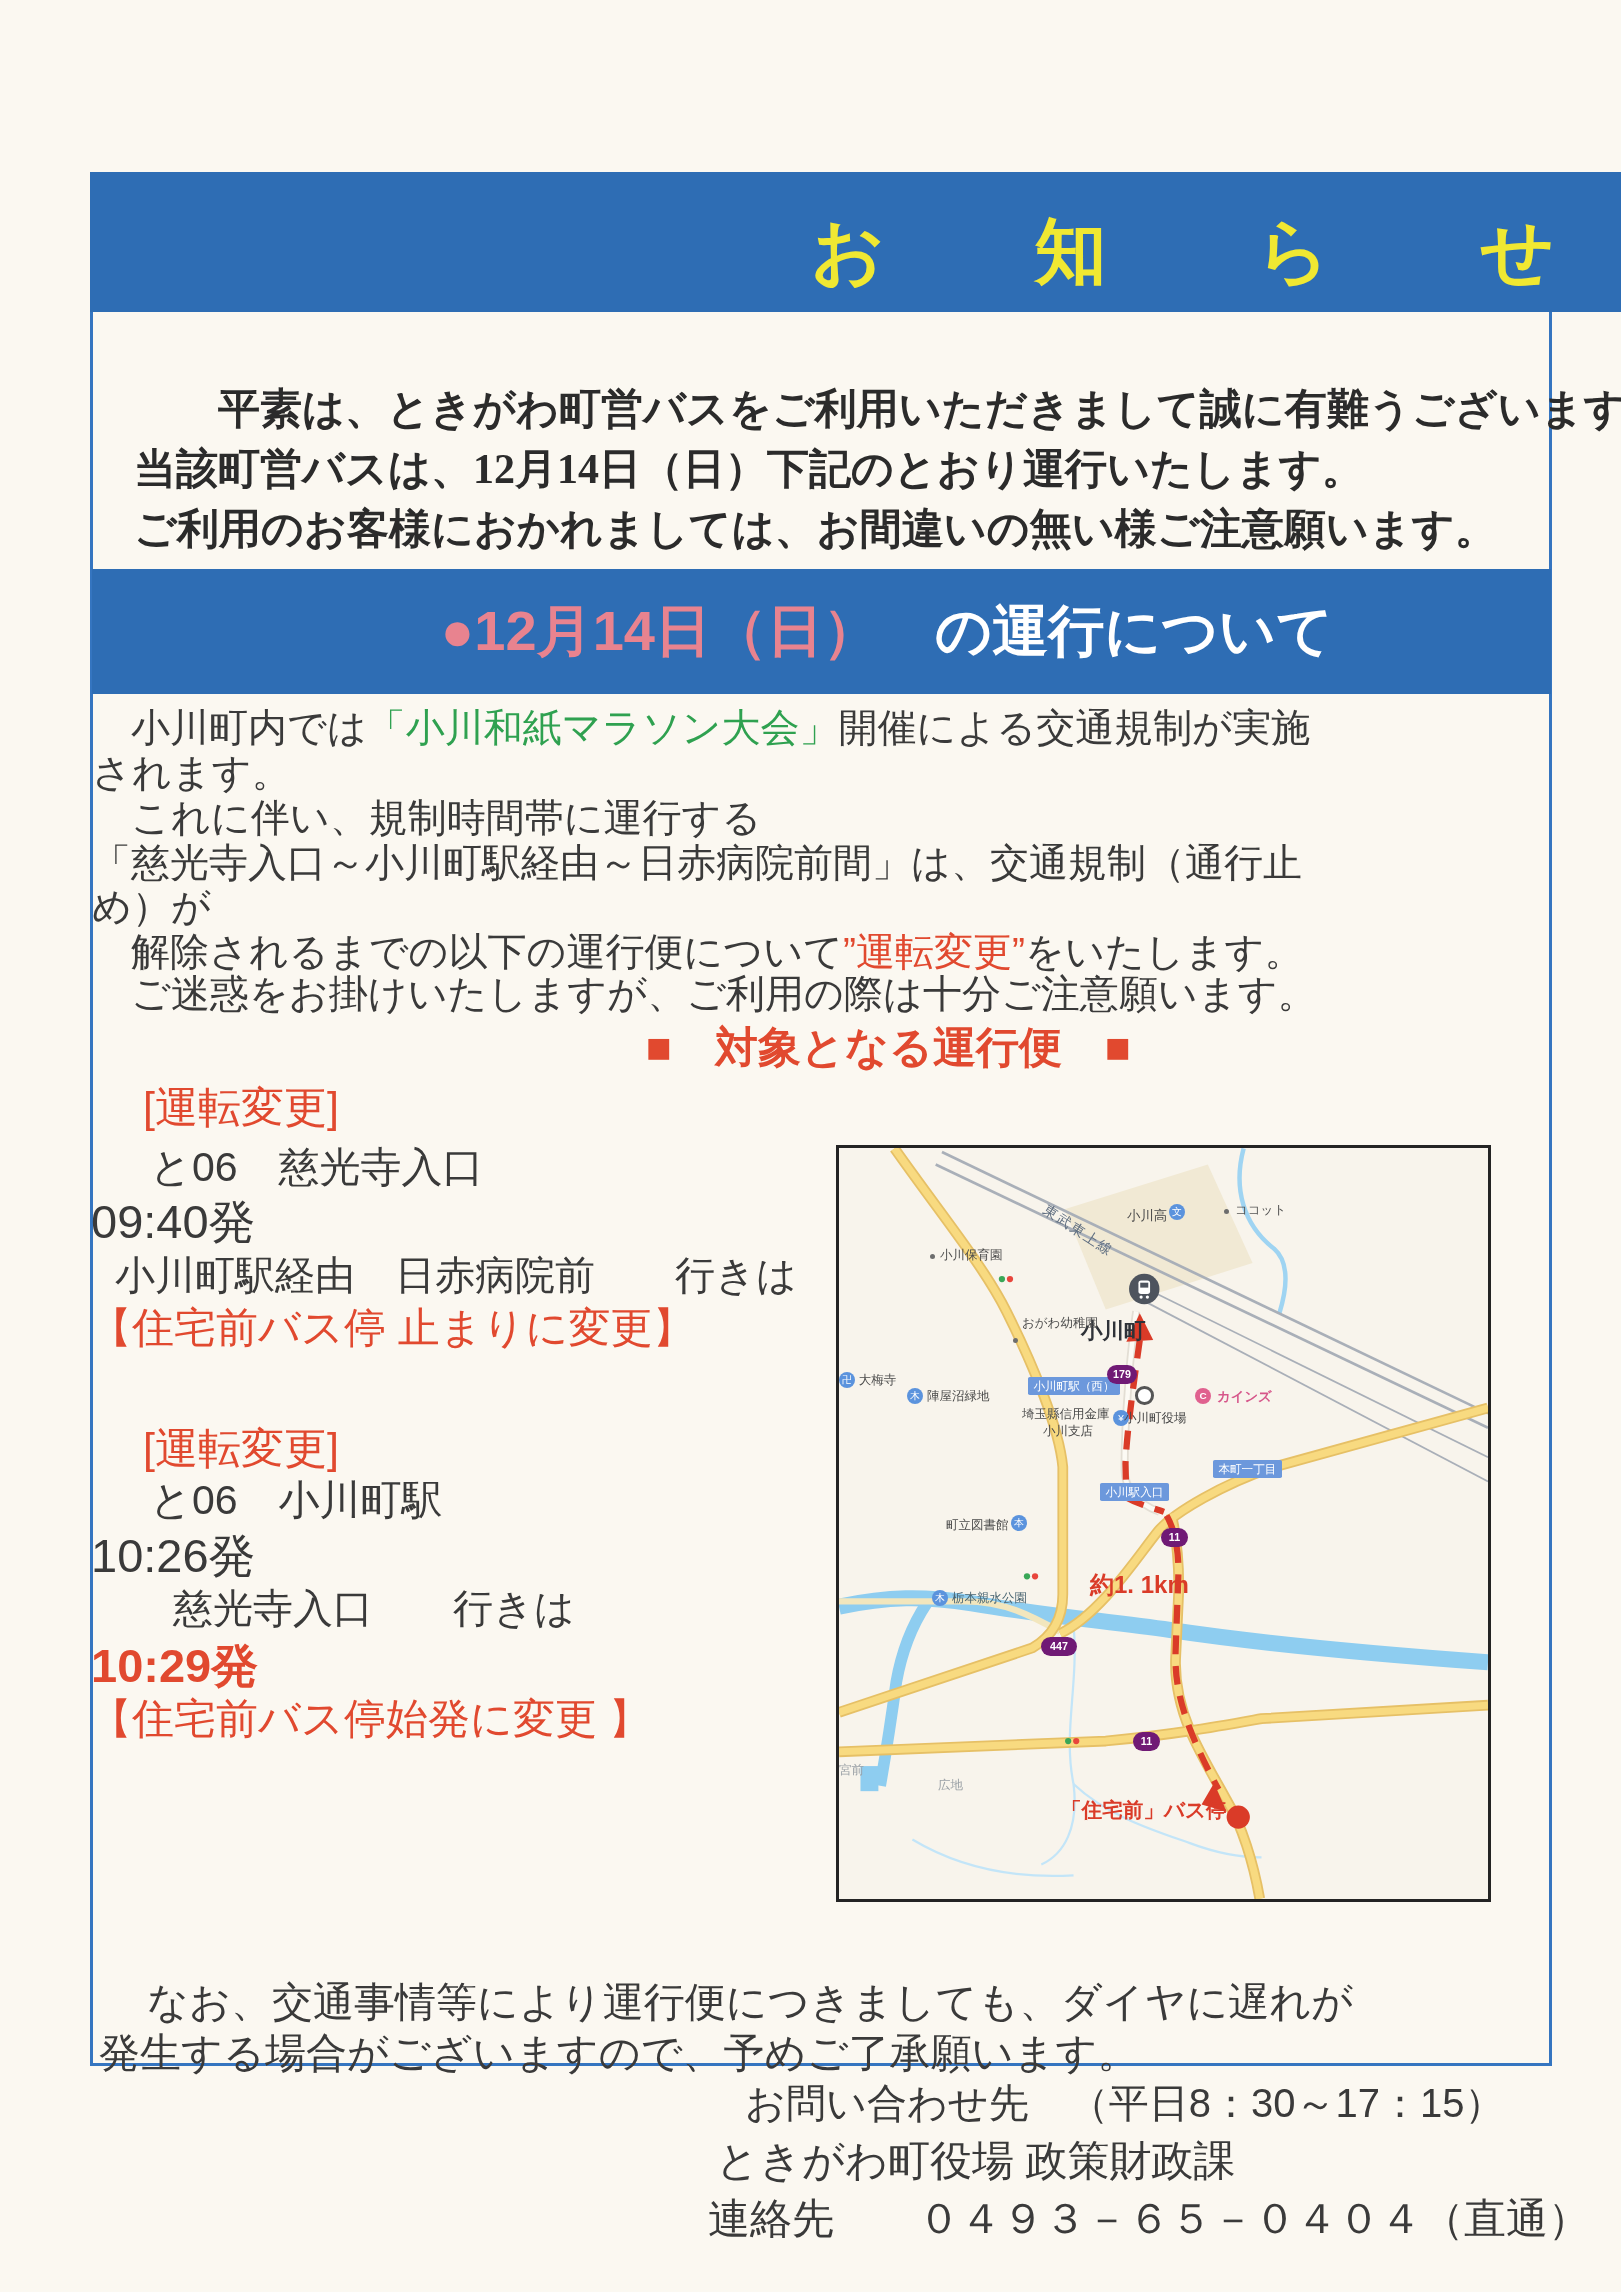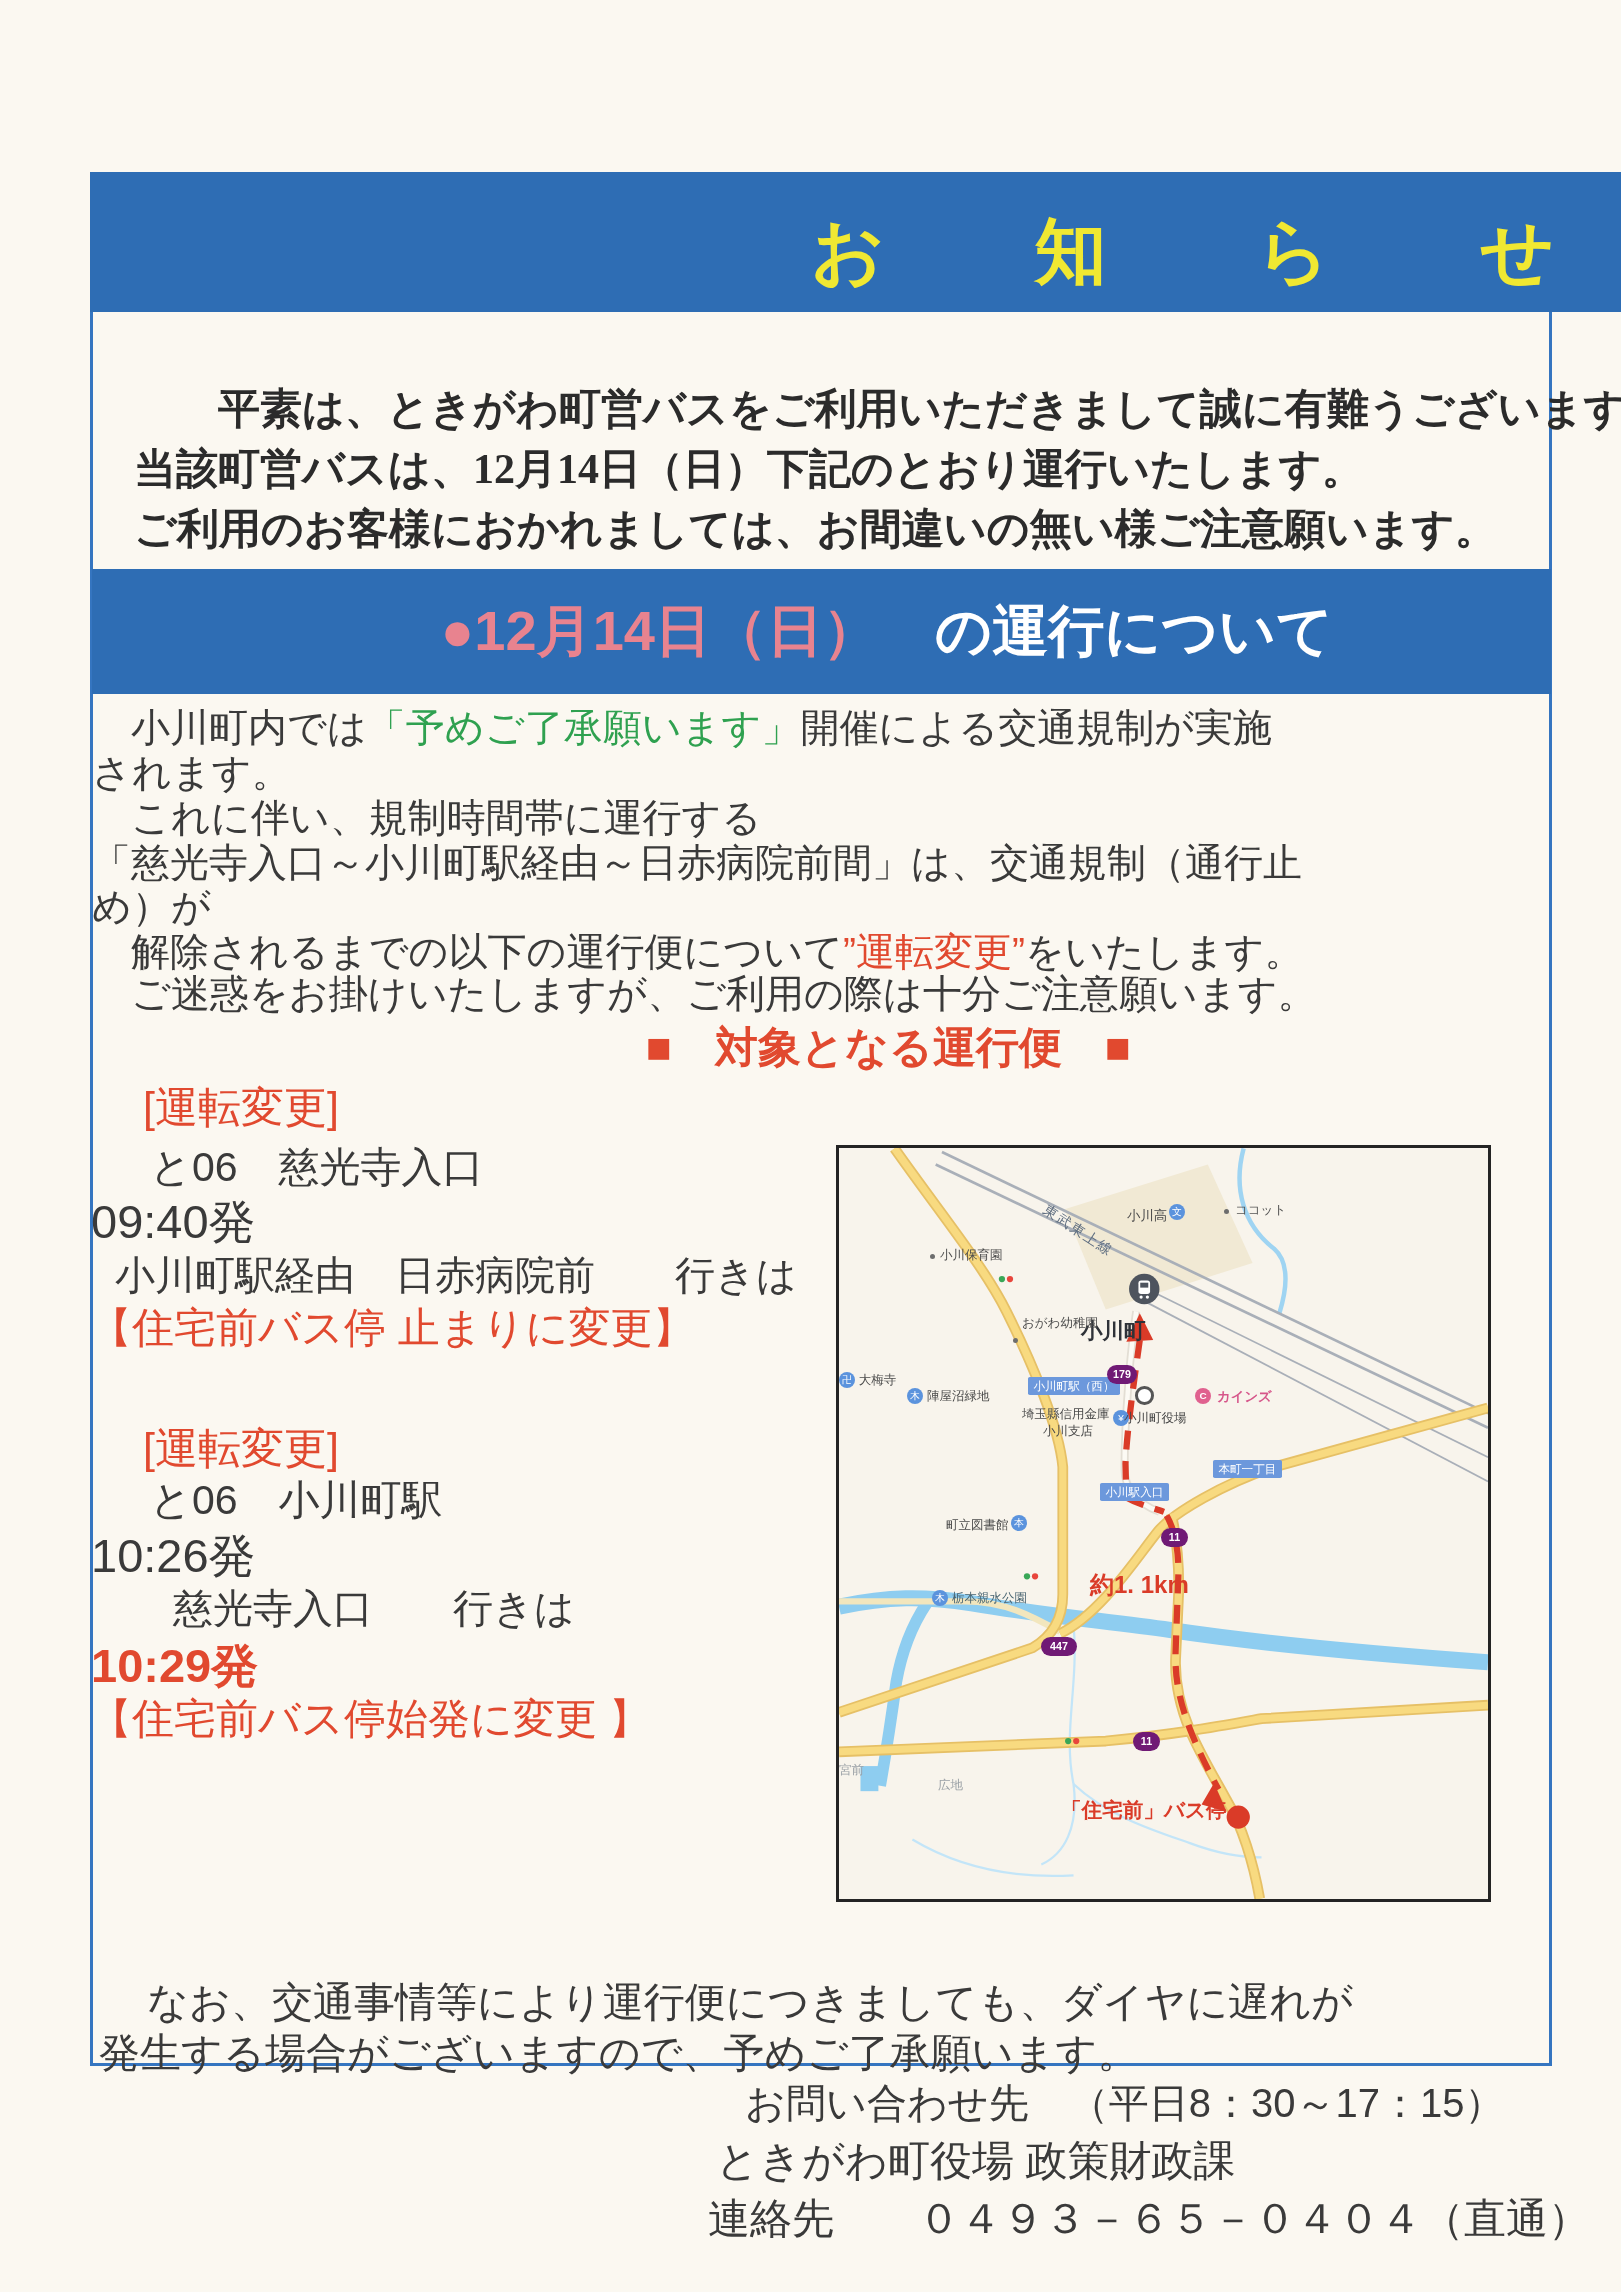--- a/index.html
+++ b/index.html
@@ -51,21 +51,21 @@
 
   <div class="t serif" style="left:134px;top:381px;font-size:42px;">　　平素は、ときがわ町営バスをご利用いただきまして誠に有難うございます。</div>
   <div class="t serif" style="left:134px;top:441px;font-size:42px;">当該町営バスは、12月14日（日）下記のとおり運行いたします。</div>
   <div class="t serif" style="left:134px;top:501px;font-size:42px;">ご利用のお客様におかれましては、お間違いの無い様ご注意願います。</div>
 
   <div class="section-banner">
     <span class="pink">●12月14日（日）</span>
       <span class="white">　の運行について</span>
   </div>
 
-  <div class="t" style="left:92px;top:701px;font-size:39px;"><span>　小川町内では</span><span class="green">「予めご了承願います」</span><span>開催による交通規制が実施</span></div>
+  <div class="t" style="left:92px;top:701px;font-size:39px;"><span>　小川町内では</span><span class="green">「小川和紙マラソン大会」</span><span>開催による交通規制が実施</span></div>
   <div class="t" style="left:92px;top:746px;font-size:39px;">されます。</div>
   <div class="t" style="left:92px;top:791px;font-size:39px;">　これに伴い、規制時間帯に運行する</div>
   <div class="t" style="left:92px;top:836px;font-size:39px;">「慈光寺入口～小川町駅経由～日赤病院前間」は、交通規制（通行止</div>
   <div class="t" style="left:92px;top:880px;font-size:39px;">め）が</div>
   <div class="t" style="left:92px;top:967px;font-size:39px;">　ご迷惑をお掛けいたしますが、ご利用の際は十分ご注意願います。</div>
   <div class="t" style="left:92px;top:925px;font-size:39px;"><span>　解除されるまでの以下の運行便について</span><span class="red">”運転変更”</span><span>をいたします。</span></div>
 
   <div class="heading-red">■　対象となる運行便　■</div>
 
   <div>

